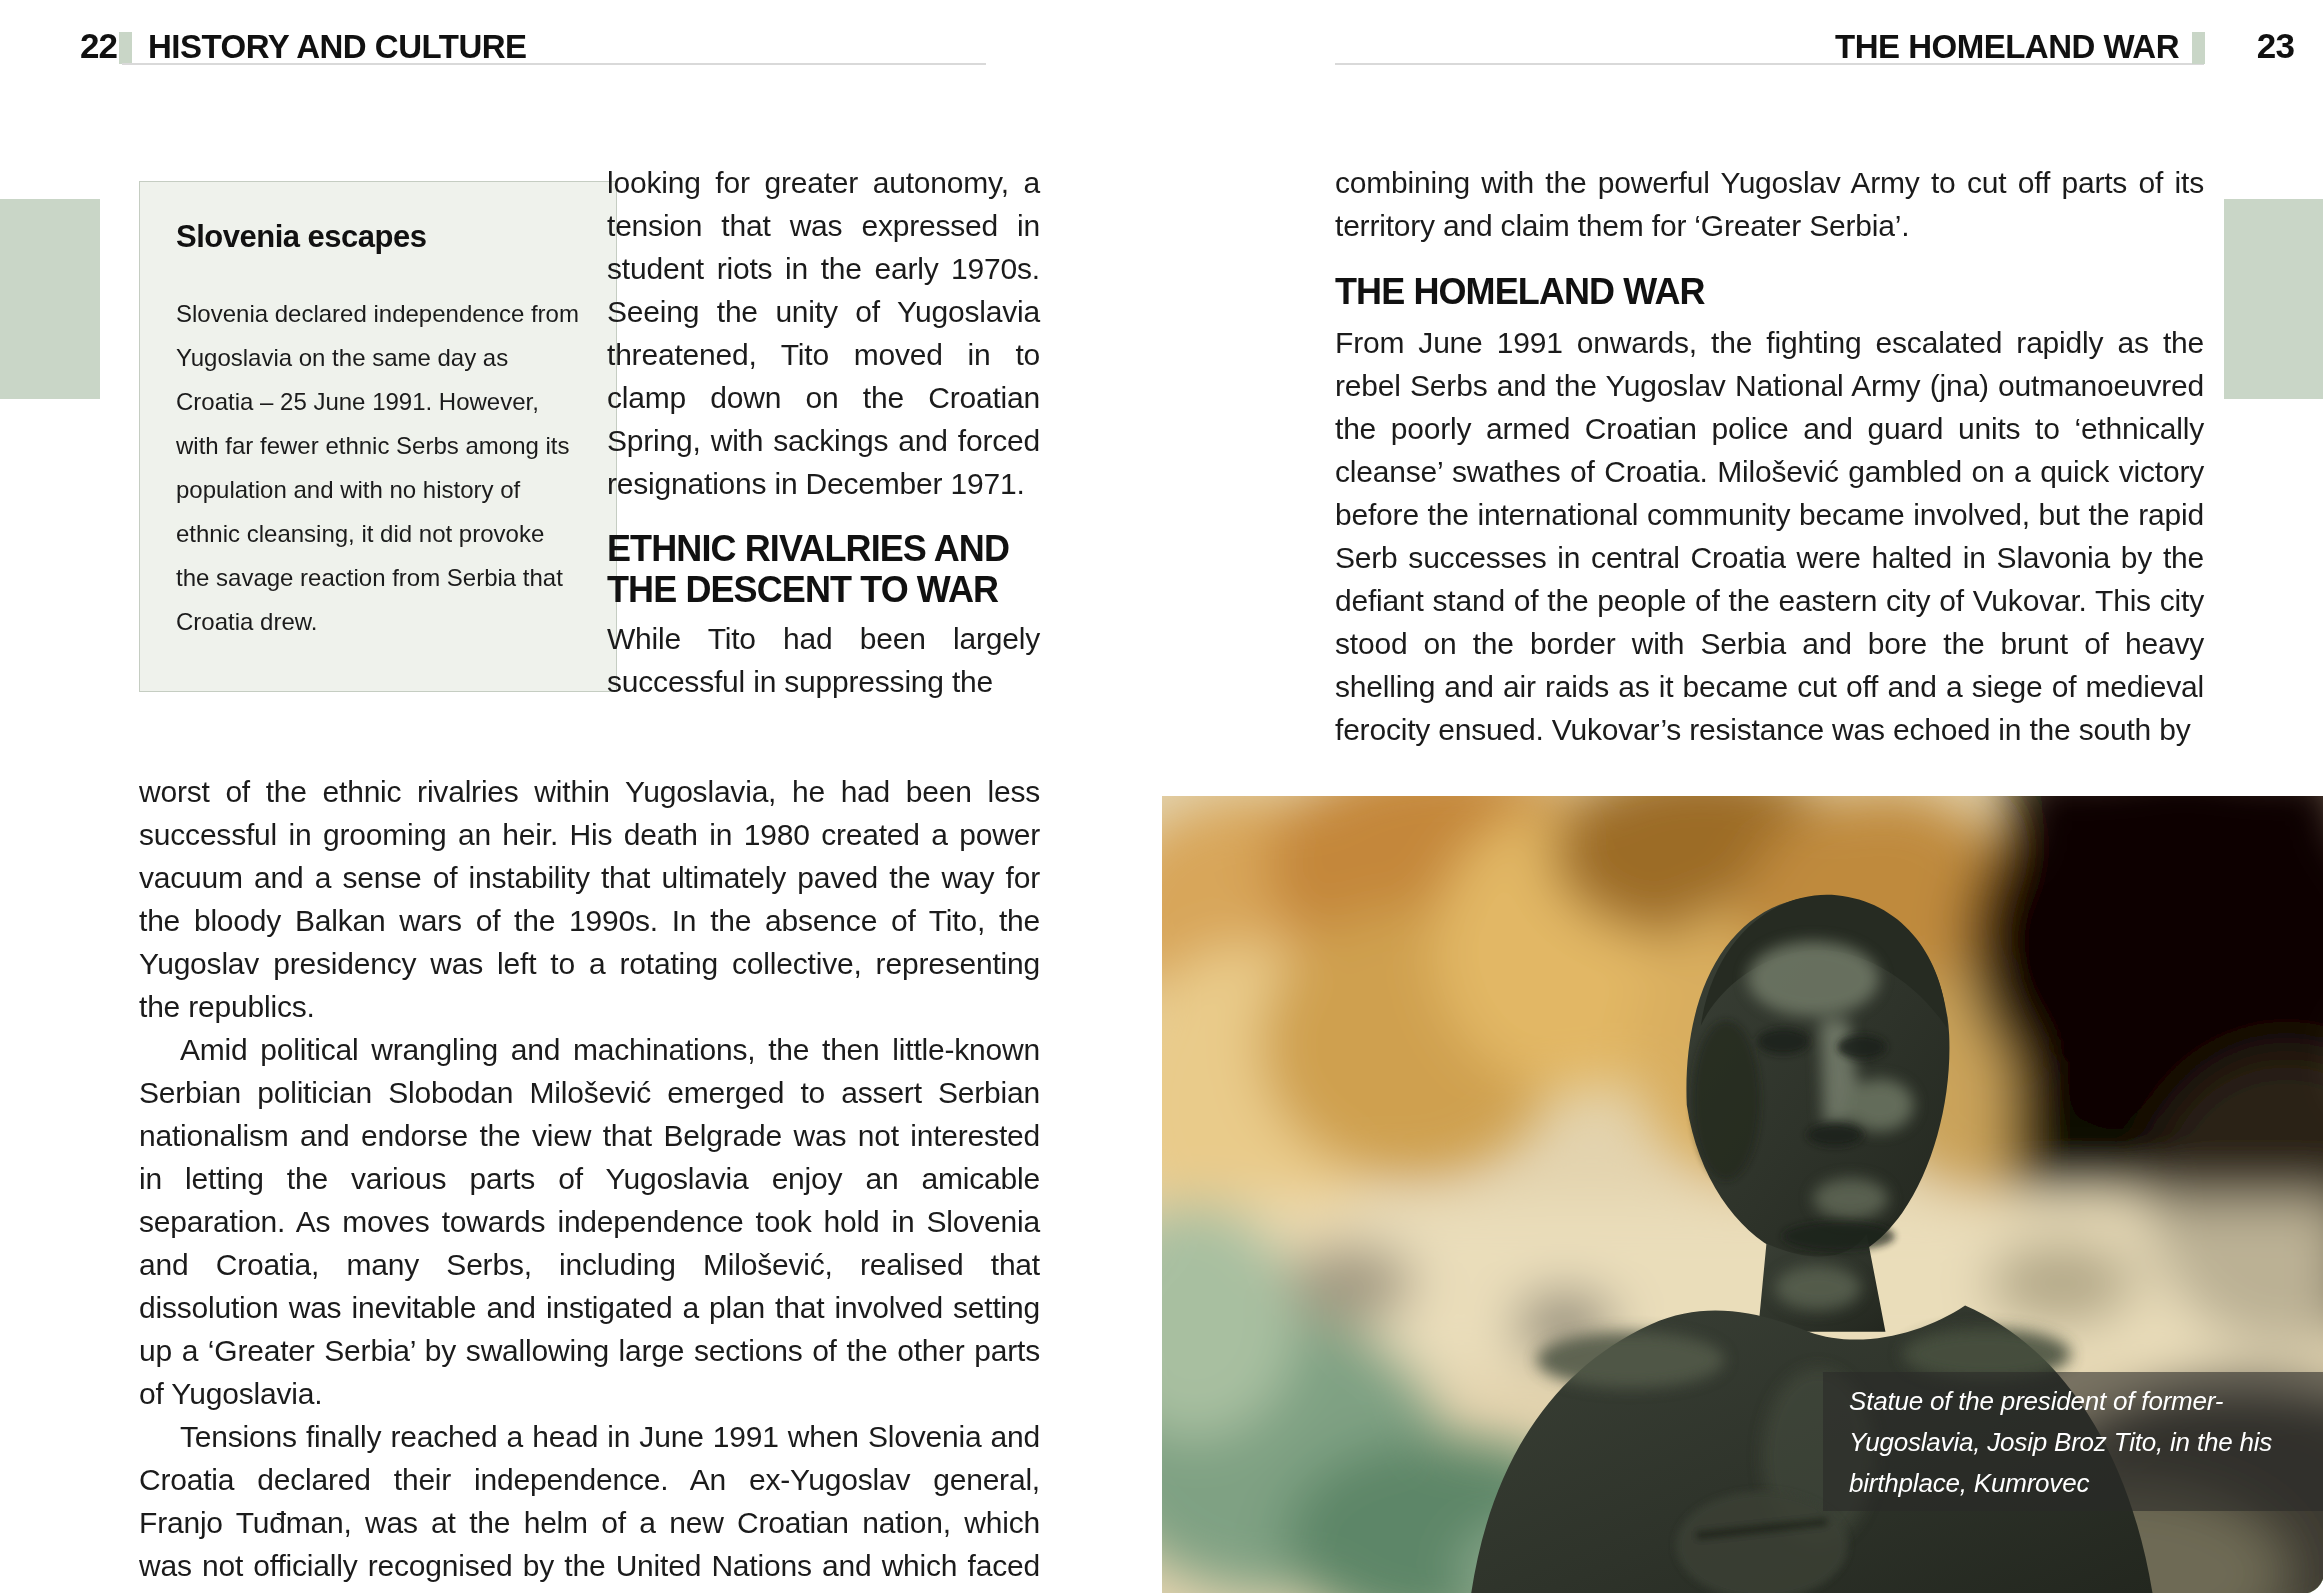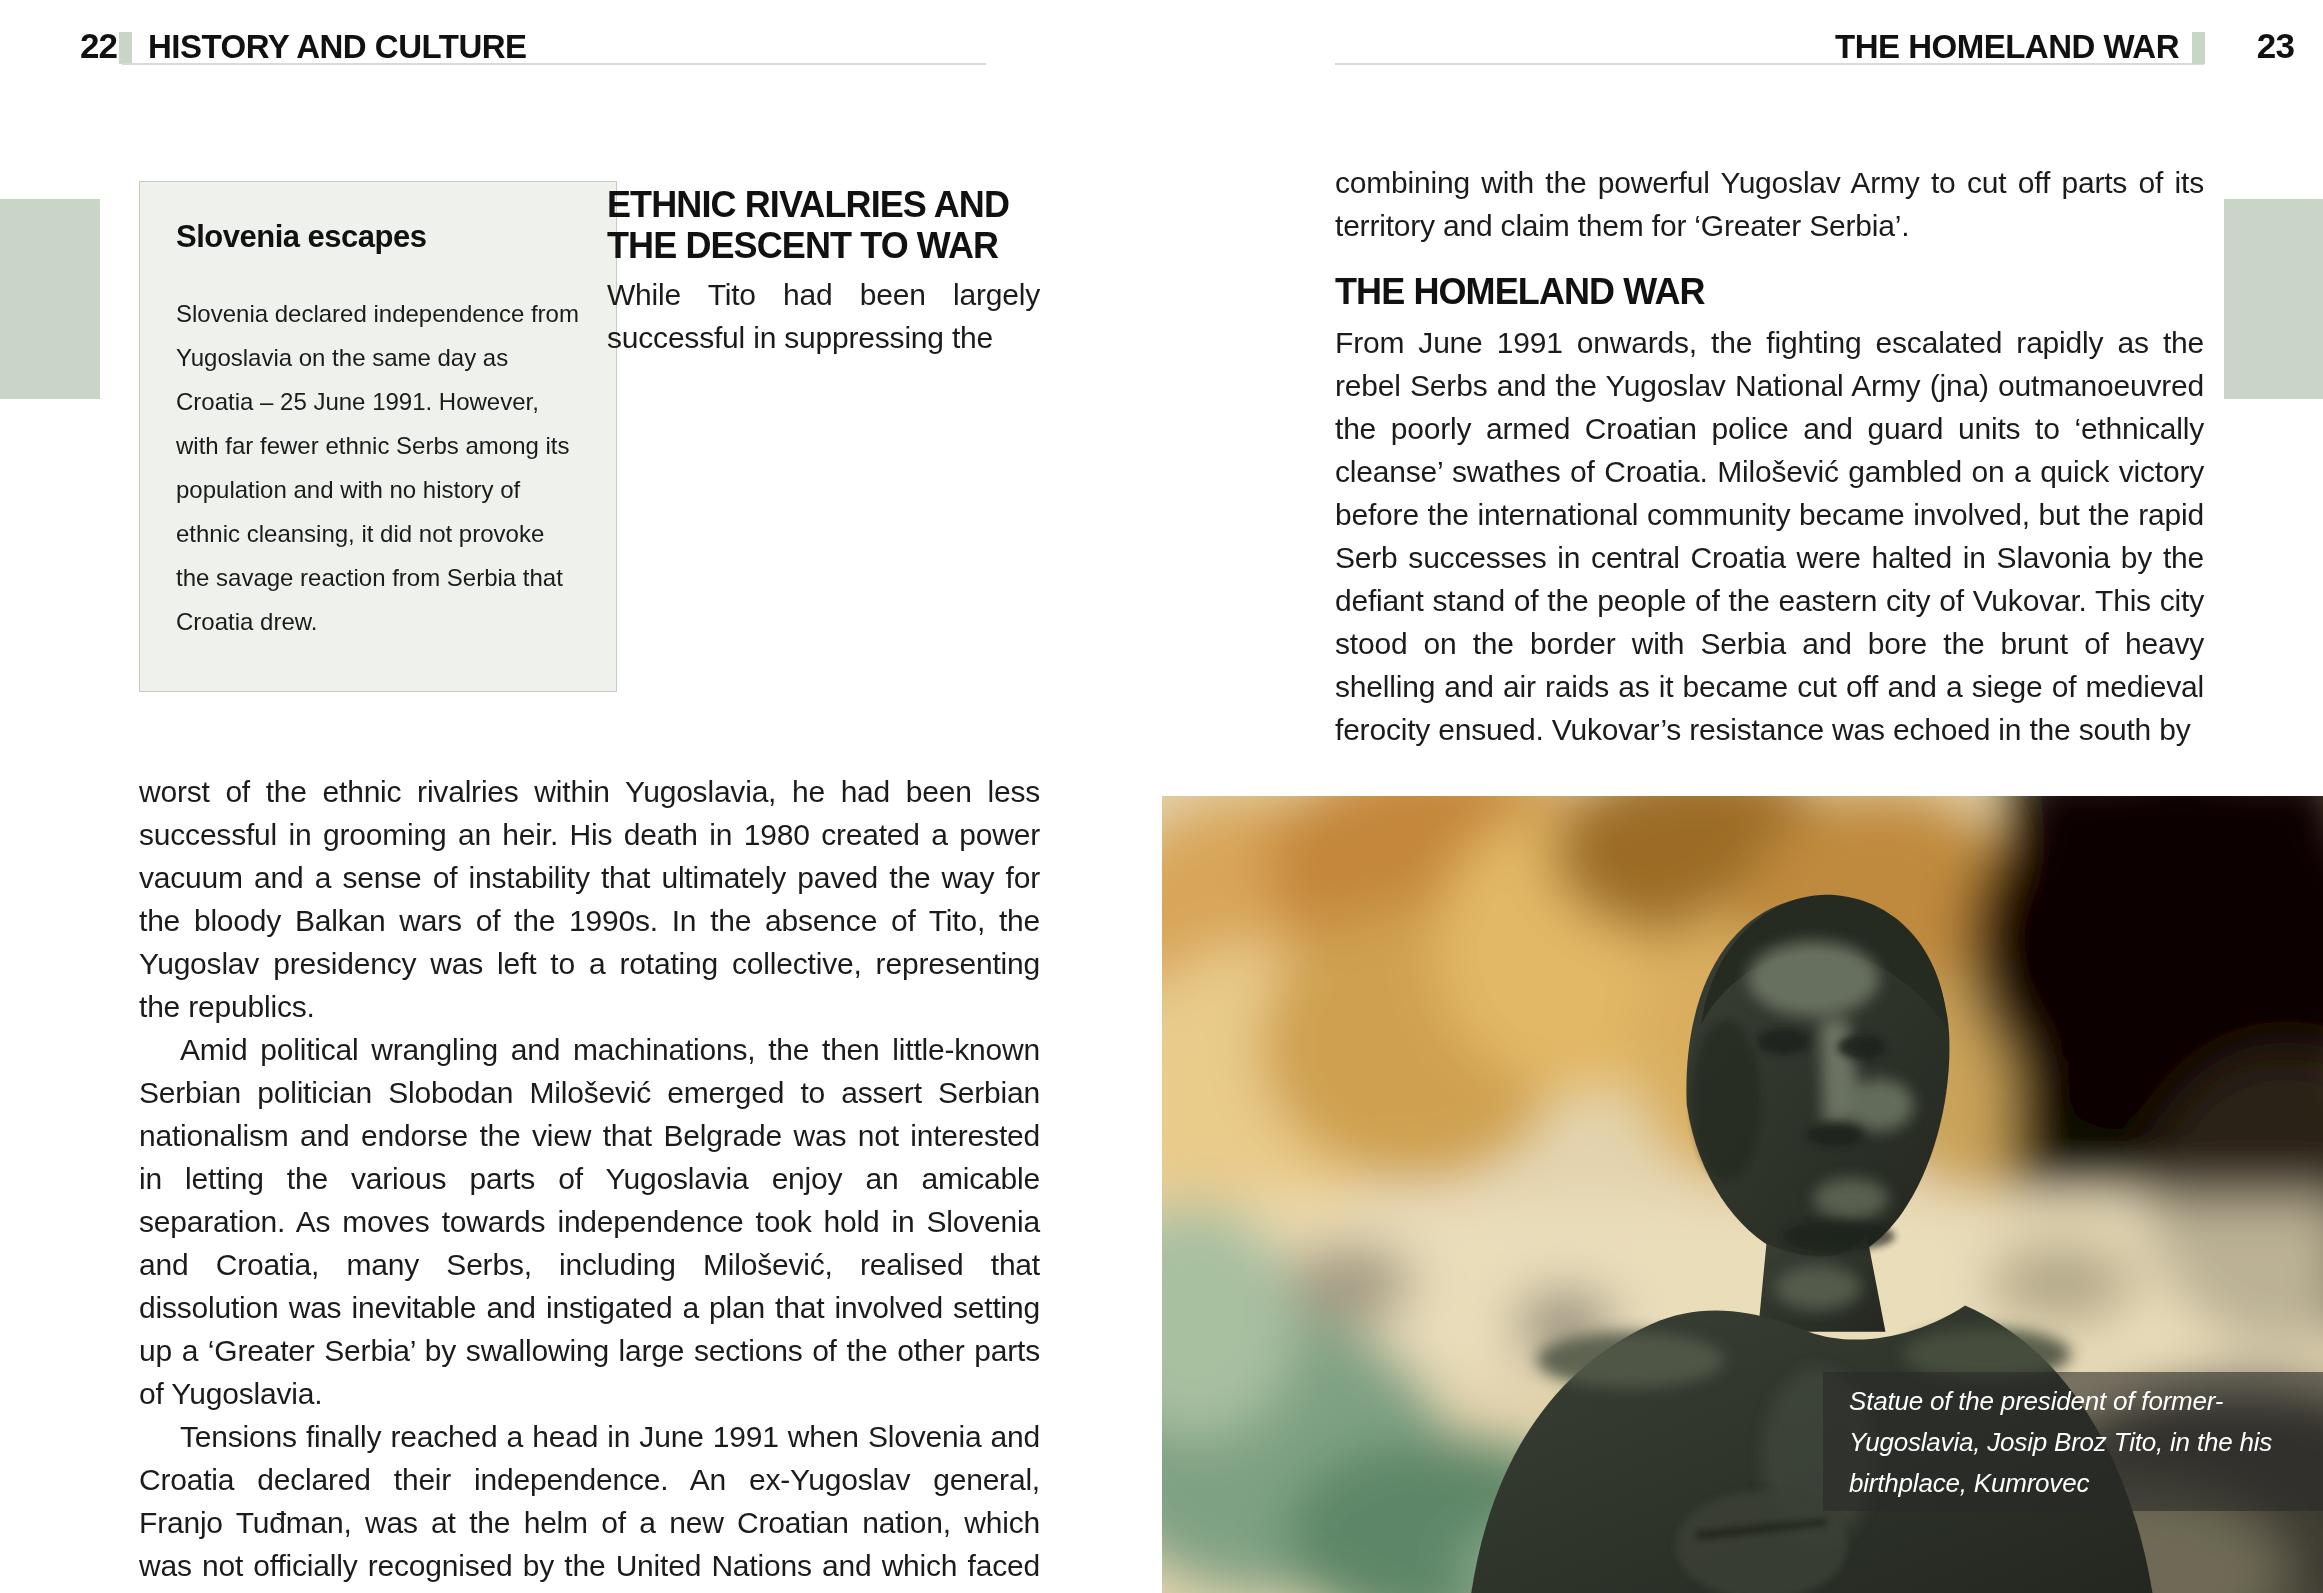--- a/index.html
+++ b/index.html
@@ -1,18 +1,18 @@
 <!DOCTYPE html>
 <html style="--accent_green: #c9d6c7; --sidebar_bg: #eff2ec; --sidebar_border: #c5cdc2; --rule: #d9d9d9; --caption_bg: rgba(42,42,40,0.58);font-size:15px"><head>
 <meta charset="utf-8">
 <style>
   html,body{margin:0;padding:0;background:#ffffff;}
   .spread{
     position:relative;width:2324px;height:1594px;background:#ffffff;
-    font-family:"Liberation Sans",sans-serif;color:#1b1b1b;overflow:hidden;
+    font-family:"Liberation Sans",sans-serif;color:#1b1b1b;overflow:hidden;border-radius:22px;
   }
   
   .pagenum{
     position:absolute;top:26px;font-size:35px;font-weight:700;letter-spacing:-0.9px;color:#111;
   }
   .runhead{
     position:absolute;top:28px;font-size:33px;font-weight:700;letter-spacing:-0.5px;color:#111;white-space:nowrap;
   }
   .headbar{
     position:absolute;top:32px;width:13px;height:32px;background:var(--accent_green,#c9d6c7);
@@ -79,20 +79,21 @@
 
   <div class="edgetab left"></div>
   <div class="edgetab right"></div>
 
   <aside class="sidebox">
     <h3>Slovenia escapes</h3>
     <p>Slovenia declared independence from Yugoslavia on the same day as Croatia – 25 June 1991. However, with far fewer ethnic Serbs among its population and with no history of ethnic cleansing, it did not provoke the savage reaction from Serbia that Croatia drew.</p>
   </aside>
 
   <div class="col2 bodytext">
+    <p>looking for greater autonomy, a tension that was expressed in student riots in the early 1970s. Seeing the unity of Yugoslavia threatened, Tito moved in to clamp down on the Croatian Spring, with sackings and forced resignations in December 1971.</p>
     <h2 class="secthead">ETHNIC RIVALRIES AND THE DESCENT TO WAR</h2>
     <p>While Tito had been largely successful in suppressing the</p>
   </div>
 
   <div class="fullcol bodytext">
     <p>worst of the ethnic rivalries within Yugoslavia, he had been less successful in grooming an heir. His death in 1980 created a power vacuum and a sense of instability that ultimately paved the way for the bloody Balkan wars of the 1990s. In the absence of Tito, the Yugoslav presidency was left to a rotating collective, representing the republics.</p>
     <p class="indent">Amid political wrangling and machinations, the then little-known Serbian politician Slobodan Milošević emerged to assert Serbian nationalism and endorse the view that Belgrade was not interested in letting the various parts of Yugoslavia enjoy an amicable separation. As moves towards independence took hold in Slovenia and Croatia, many Serbs, including Milošević, realised that dissolution was inevitable and instigated a plan that involved setting up a ‘Greater Serbia’ by swallowing large sections of the other parts of Yugoslavia.</p>
     <p class="indent">Tensions finally reached a head in June 1991 when Slovenia and Croatia declared their independence. An ex-Yugoslav general, Franjo Tuđman, was at the helm of a new Croatian nation, which was not officially recognised by the United Nations and which faced the immediate danger of the Serbs within its borders</p>
   </div>
 

